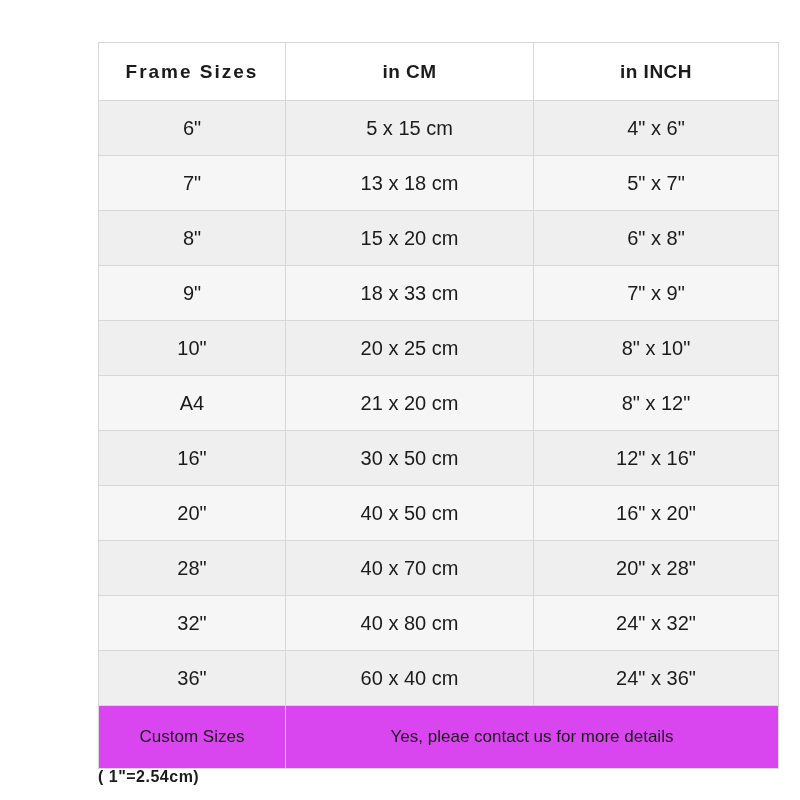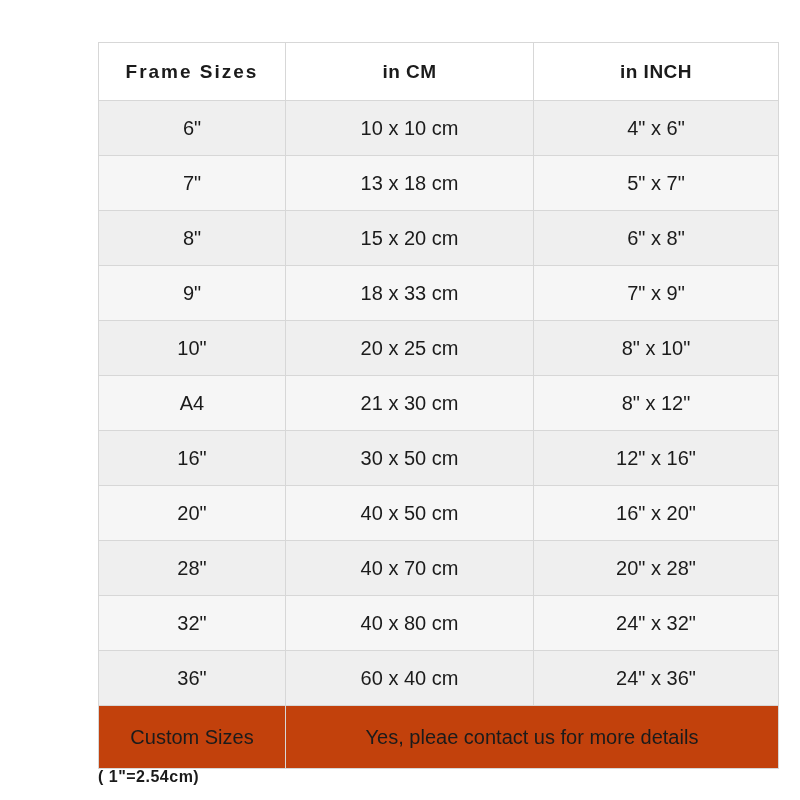--- a/index.html
+++ b/index.html
@@ -54,22 +54,22 @@
     height: 54px;
     background: #efefef;
     font-size: 20px;
     font-weight: normal;
   }
   tr.data-row.alt td {
     background: #f6f6f6;
   }
   tr.custom-row td {
     height: 62px;
-    background: #c2410c;
-    font-size: 20px;
+    background: #d946ef;
+    font-size: 17px;
     text-align: center;
   }
   .footnote {
     position: absolute;
     left: 98px;
     top: 768px;
     font-size: 16px;
     font-weight: bold;
     color: #1b1b1b;
     letter-spacing: 0.5px;
@@ -90,21 +90,21 @@
       <thead>
         <tr class="header-row">
           <th class="col-label">Frame Sizes</th>
           <th>in CM</th>
           <th>in INCH</th>
         </tr>
       </thead>
       <tbody>
         <tr class="data-row">
           <td>6"</td>
-          <td>10 x 10 cm</td>
+          <td>5 x 15 cm</td>
           <td>4" x 6"</td>
         </tr>
         <tr class="data-row alt">
           <td>7"</td>
           <td>13 x 18 cm</td>
           <td>5" x 7"</td>
         </tr>
         <tr class="data-row">
           <td>8"</td>
           <td>15 x 20 cm</td>
@@ -115,21 +115,21 @@
           <td>18 x 33 cm</td>
           <td>7" x 9"</td>
         </tr>
         <tr class="data-row">
           <td>10"</td>
           <td>20 x 25 cm</td>
           <td>8" x 10"</td>
         </tr>
         <tr class="data-row alt">
           <td>A4</td>
-          <td>21 x 30 cm</td>
+          <td>21 x 20 cm</td>
           <td>8" x 12"</td>
         </tr>
         <tr class="data-row">
           <td>16"</td>
           <td>30 x 50 cm</td>
           <td>12" x 16"</td>
         </tr>
         <tr class="data-row alt">
           <td>20"</td>
           <td>40 x 50 cm</td>

